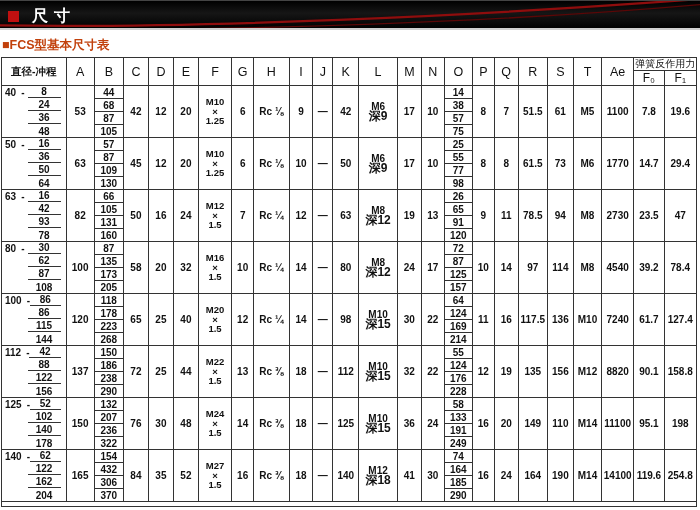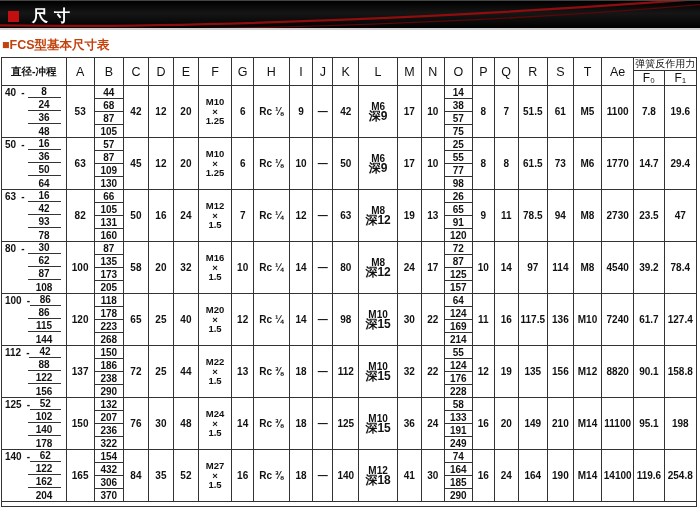--- a/index.html
+++ b/index.html
@@ -568,21 +568,21 @@
           <td rowspan="4">
             <div class="l-main">M10</div>
             <div class="l-depth">深15</div>
           </td>
           <td rowspan="4">36</td>
           <td rowspan="4">24</td>
           <td>58</td>
           <td rowspan="4">16</td>
           <td rowspan="4">20</td>
           <td rowspan="4">149</td>
-          <td rowspan="4">210</td>
+          <td rowspan="4">110</td>
           <td rowspan="4">M14</td>
           <td rowspan="4">11100</td>
           <td rowspan="4">95.1</td>
           <td rowspan="4">198</td>
         </tr>
         <tr>
           <td class="dia">
             <div class="dia-inner">
               <span class="stroke">102</span>
             </div>

